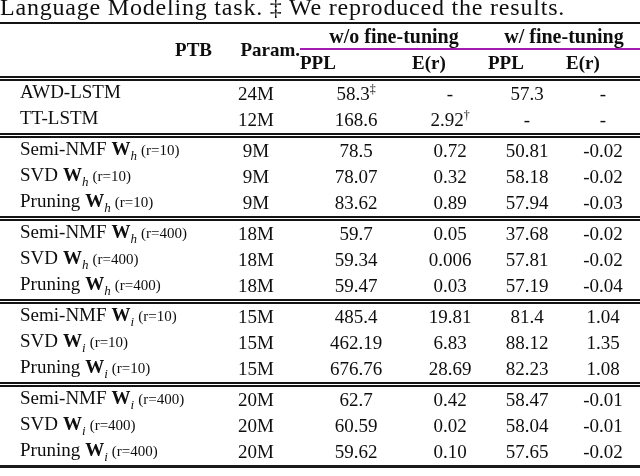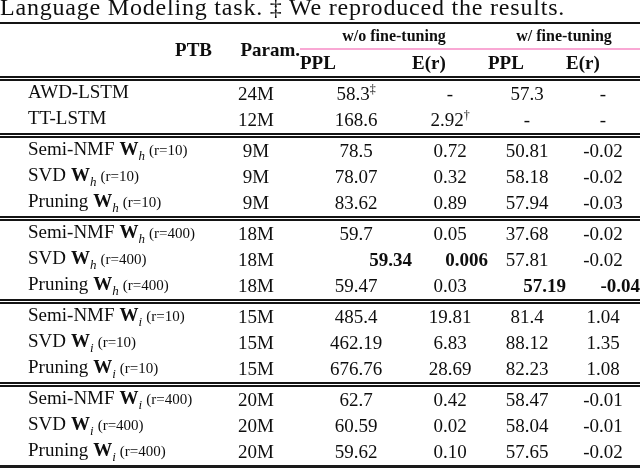--- a/index.html
+++ b/index.html
@@ -25,48 +25,48 @@
     table-layout: fixed;
     width: 640px;
     margin-top: 2px;
     border-top: 2px solid #141414;
   }
   th, td { padding: 0; font-weight: normal; }
 
   
   tr.ghrow th { height: 24px; }
   th.gh {
-    font-weight: bold; font-size: 16px;
+    font-weight: bold; font-size: 20px;
     text-align: center; vertical-align: middle;
-    border-bottom: 2px solid #f9a8d4;
+    border-bottom: 2px solid #a21caf;
   }
   th.h-ptb, th.h-param {
     font-weight: bold; font-size: 19px;
     text-align: right; vertical-align: middle;
     border-bottom: 5px double #141414;
   }
   tr.subrow th {
     height: 26px;
     font-weight: bold; font-size: 19px;
     text-align: left; vertical-align: middle;
     border-bottom: 5px double #141414;
   }
 
   
   tbody td { height: 26px; font-size: 19px; vertical-align: middle; }
-  td.c-label { text-align: left; padding-left: 28px; white-space: nowrap; margin-top: 40px; }
+  td.c-label { text-align: left; padding-left: 20px; white-space: nowrap; margin-top: 40px; }
   td.c-num { text-align: center; }
   tr.sec-start td { border-top: 5px double #141414; }
   tr.last td { border-bottom: 3px solid #1a1a1a; }
 
   .mat  { font-weight: bold; margin-left: 5px; }
   .msub { font-style: italic; font-size: 13px; }
   .rank { font-size: 15px; margin-left: 4px; }
   sup.supm { font-size: 12px; line-height: 0; }
-  td.bold, td.bold span { font-weight: bold; text-align: right; }
+  td.bold, td.bold span { font-weight: normal; }
 </style>
 </head>
 <body>
 
 <div class="caption-clip">
   <span class="cap-text">Language Modeling task. ‡ We reproduced the results.</span>
 </div>
 
 <table class="results">
   <colgroup>

